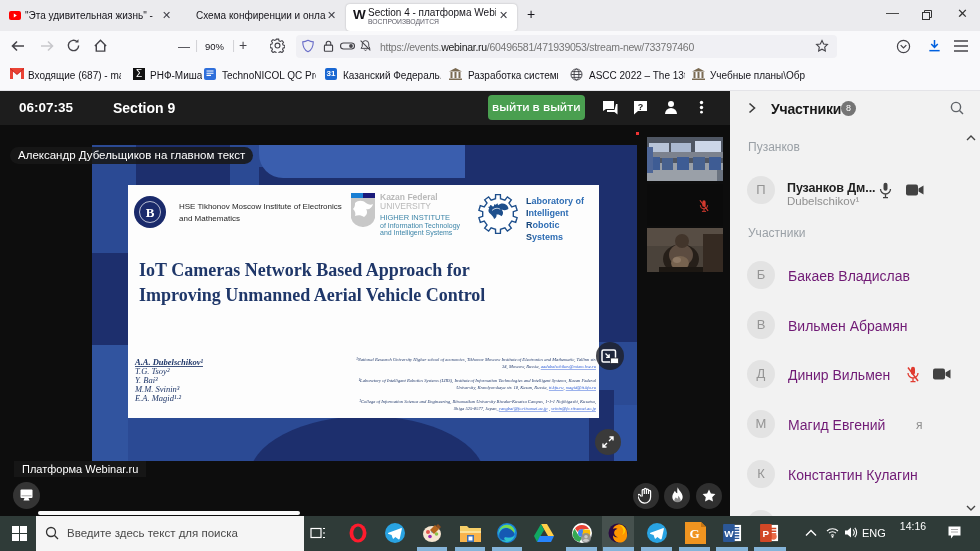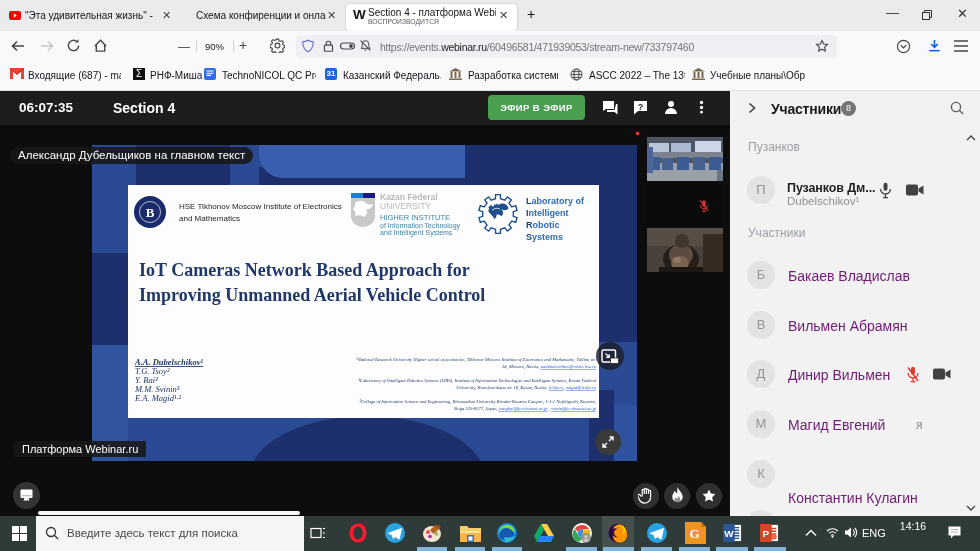--- a/index.html
+++ b/index.html
@@ -133,22 +133,22 @@
   </svg>
 <div class="abs bmtxt" style="left:589px;top:70px;width:96px;">ASCC 2022 – The 13th...</div>
 <svg class="abs" style="left:692px;top:68px" width="13" height="12" viewBox="0 0 13 12">
     <path d="M6.5 0 13 3.5H0z" fill="#7a6a52"></path>
     <path d="M1.5 4h2v6h-2zM5.5 4h2v6h-2zM9.5 4h2v6h-2zM0 10.5h13V12H0z" fill="#7a6a52"></path>
   </svg>
 <div class="abs bmtxt" style="left:710px;top:70px;width:95px;">Учебные планы\Обр...</div>
 
 <div class="abs" id="wheader"></div>
 <div class="abs" style="left:19px;top:100px;font-size:13.5px;font-weight:600;color:#fff;">06:07:35</div>
-<div class="abs" style="left:113px;top:100px;font-size:14px;font-weight:bold;color:#fff;">Section 4</div>
-<div class="abs" style="left:488px;top:95px;width:97px;height:25px;background:#4a9f50;border-radius:4px;color:#fff;font-size:9.5px;font-weight:bold;text-align:center;line-height:25px;letter-spacing:.4px;">ЭФИР В ЭФИР</div>
+<div class="abs" style="left:113px;top:100px;font-size:14px;font-weight:bold;color:#fff;">Section 9</div>
+<div class="abs" style="left:488px;top:95px;width:97px;height:25px;background:#4a9f50;border-radius:4px;color:#fff;font-size:9.5px;font-weight:bold;text-align:center;line-height:25px;letter-spacing:.4px;">ВЫЙТИ В ВЫЙТИ</div>
 <svg class="abs" style="left:602px;top:100px" width="16" height="15" viewBox="0 0 16 15">
     <path d="M1 1h11v8H4L1 11z" fill="#fff"></path>
     <path d="M14 4h1.5v10.5L12.5 12H5v-2h7.5z" fill="#fff"></path>
   </svg>
 <svg class="abs" style="left:633px;top:100px" width="15" height="15" viewBox="0 0 15 15">
     <path d="M1 1h13v10H5l-4 3.5z" fill="#fff"></path>
     <text x="7.5" y="9.5" font-size="9" font-weight="bold" fill="#1d1d1d" text-anchor="middle" font-family="Liberation Sans">?</text>
   </svg>
 <svg class="abs" style="left:664px;top:100px" width="14" height="15" viewBox="0 0 14 15">
     <circle cx="7" cy="4" r="3" fill="#fff"></circle>
@@ -264,21 +264,21 @@
  <rect x="56" y="6" width="20" height="38" fill="#352a22"></rect>
  <ellipse cx="34" cy="31" rx="18" ry="15" fill="#261f19"></ellipse>
  <ellipse cx="34" cy="27" rx="12" ry="11" fill="#5c4c40"></ellipse>
  <ellipse cx="35" cy="13" rx="7" ry="7" fill="#42352b"></ellipse>
  <ellipse cx="33" cy="35" rx="9" ry="7" fill="#77634f"></ellipse>
  <ellipse cx="30" cy="32" rx="4" ry="3" fill="#8d7864"></ellipse>
  <rect x="12" y="39" width="44" height="5" fill="#1c1712"></rect>
 </svg></div>
 
 <div class="abs wlabel" style="left:10px;top:147px;height:17px;border-radius:9px;line-height:17px;font-size:11.5px;">Александр Дубельщиков на главном текст</div>
-<div class="abs wlabel" style="left:14px;top:441px;height:16px;line-height:16px;font-size:11px;">Платформа Webinar.ru</div>
+<div class="abs wlabel" style="left:14px;top:461px;height:16px;line-height:16px;font-size:11px;">Платформа Webinar.ru</div>
 
 <div class="abs" style="left:596px;top:342px;width:28px;height:28px;background:rgba(30,32,40,.82);border-radius:50%;"></div>
 <svg class="abs" style="left:601px;top:349px" width="18" height="15" viewBox="0 0 18 15">
     <rect x="1" y="1" width="13.5" height="12" rx="1.5" fill="none" stroke="#fff" stroke-width="1.5"></rect>
     <path d="M4.5 4.5 8 8M8.2 5.2V8.3H5.1" stroke="#fff" stroke-width="1.3" fill="none"></path>
     <rect x="9.5" y="9" width="8" height="5.5" rx="1" fill="#fff" stroke="rgba(30,32,40,1)" stroke-width="0.8"></rect>
   </svg>
 <div class="abs circbtn" style="left:595px;top:429px;width:26px;height:26px;background:#3a3a3a;"></div>
 <svg class="abs" style="left:601px;top:435px" width="14" height="14" viewBox="0 0 14 14">
     <path d="M8.5 2h3.5v3.5M12 2 8 6M5.5 12H2V8.5M2 12l4-4" fill="none" stroke="#fff" stroke-width="1.4"></path>
@@ -345,21 +345,21 @@
     <path d="M1.5 1.5 11.5 15" stroke="#e03b30" stroke-width="1.5"></path>
   </svg>
 <svg class="abs" style="left:933px;top:368px" width="18" height="12" viewBox="0 0 18 12">
     <rect x="0" y="0.5" width="12" height="11" rx="2" fill="#424242"></rect>
     <path d="M12.5 4.5 17.5 1.5v9l-5-3z" fill="#424242"></path>
   </svg>
 <div class="abs avatar" style="left:747px;top:410px;width:28px;height:28px;line-height:28px;">М</div>
 <div class="abs pname" style="left:788px;top:417px;">Магид Евгений</div>
 <div class="abs" style="left:916px;top:418px;font-size:12px;color:#8f8f8f;">я</div>
 <div class="abs avatar" style="left:747px;top:460px;width:28px;height:28px;line-height:28px;">К</div>
-<div class="abs pname" style="left:788px;top:490px;">Константин Кулагин</div>
+<div class="abs pname" style="left:788px;top:467px;">Константин Кулагин</div>
 <div class="abs avatar" style="left:747px;top:510px;width:28px;height:28px;line-height:28px;"></div>
 
 <div class="abs" id="taskbar"></div>
 <svg class="abs" style="left:12px;top:526px" width="15" height="15" viewBox="0 0 15 15">
     <path d="M0 0h7v7H0zM8 0h7v7H8zM0 8h7v7H0zM8 8h7v7H8z" fill="#fff"></path>
   </svg>
 <div class="abs" style="left:36px;top:516px;width:268px;height:35px;background:#f5f5f5;"></div>
 <svg class="abs" style="left:45px;top:526px" width="14" height="14" viewBox="0 0 14 14">
     <circle cx="6" cy="6" r="4.5" fill="none" stroke="#333" stroke-width="1.3"></circle>
     <path d="M9.3 9.3 13 13" stroke="#333" stroke-width="1.3"></path>

